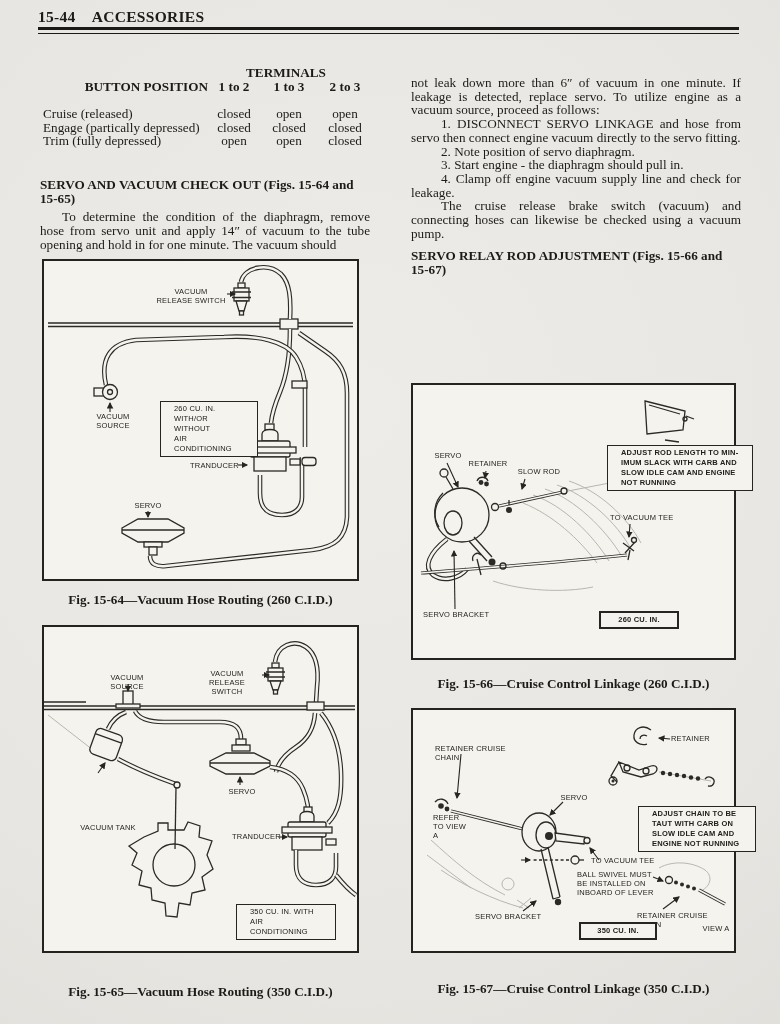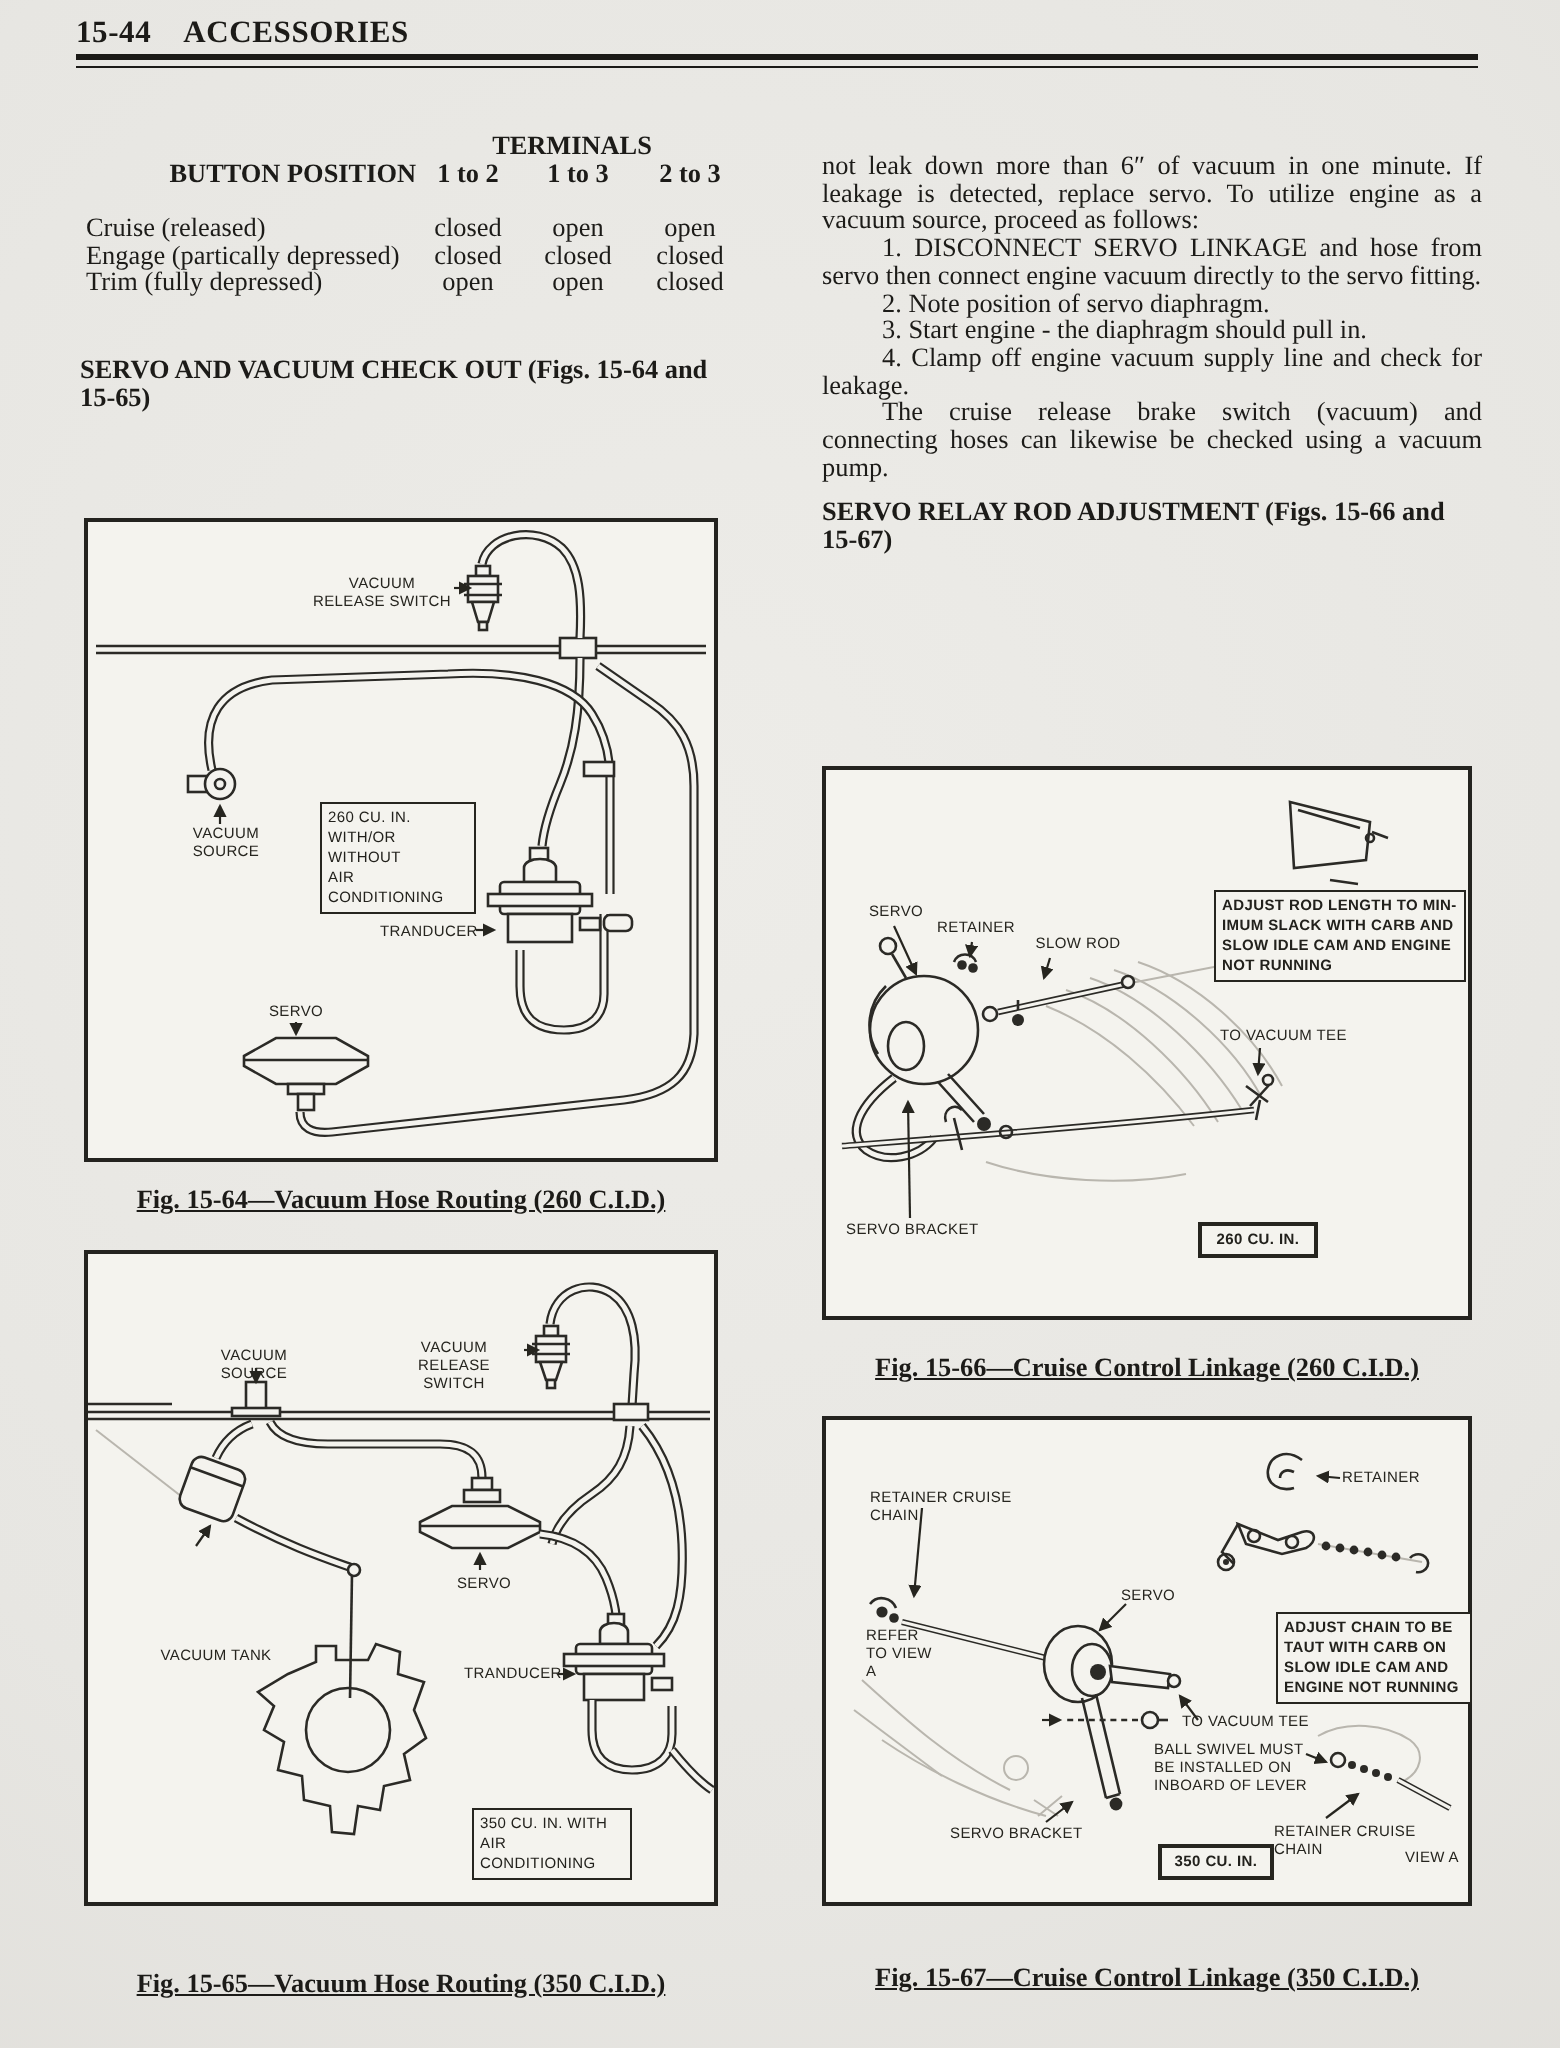--- a/index.html
+++ b/index.html
@@ -32,24 +32,24 @@
   .left-col{left:40px;top:178px;}
   .right-col{left:411px;top:76px;}
   
   .figbox{position:absolute;border:2px solid #24231f;background:#f4f3ee;box-sizing:border-box;}
   .figbox svg{position:absolute;left:0;top:0;}
   .fl{position:absolute;font-family:"Liberation Sans",sans-serif;font-size:7.5px;line-height:9px;
       letter-spacing:.2px;color:#26251f;text-align:center;}
   .fl.la{text-align:left;}
   .nb{position:absolute;border:1.4px solid #26251f;background:#f4f3ee;
       font-family:"Liberation Sans",sans-serif;font-size:7.5px;line-height:10px;
-      letter-spacing:.2px;padding:2px 3px;text-align:left;color:#22211c;}
+      letter-spacing:.2px;padding:2px 13px;text-align:left;color:#22211c;}
   .nb.bold{font-weight:bold;}
   .nb.heavy{border-width:2px;font-weight:bold;text-align:center;}
-  .figcap{position:absolute;font-weight:bold;font-size:13.2px;text-align:center;text-decoration:underline;}
+  .figcap{position:absolute;font-weight:bold;font-size:13.2px;text-align:center;}
   
   svg .ln{fill:none;stroke:#2b2a26;stroke-width:1.3;}
   svg .lnf{fill:#f4f3ee;stroke:#2b2a26;stroke-width:1.3;}
   svg .ho{fill:none;stroke:#2b2a26;stroke-width:4.6;}
   svg .hi{fill:none;stroke:#f4f3ee;stroke-width:2.4;}
   svg .ho2{fill:none;stroke:#2b2a26;stroke-width:3.2;}
   svg .hi2{fill:none;stroke:#f4f3ee;stroke-width:1.6;}
   svg .ft{fill:none;stroke:#b9b6ae;stroke-width:1;}
   svg .ar{stroke:#26251f;stroke-width:1.1;fill:none;}
   svg .dk{fill:#2b2a26;stroke:none;}
@@ -86,20 +86,21 @@
   <div class="trow">
     <span class="c0">Trim (fully depressed)</span>
     <span class="cv">open</span>
     <span class="cv">open</span>
     <span class="cv">closed</span>
   </div>
 </div>
 
 <div class="col left-col">
   <h3>SERVO AND VACUUM CHECK OUT (Figs. 15-64 and 15-65)</h3>
+  <p class="ind-sm">To determine the condition of the diaphragm, remove hose from servo unit and apply 14″ of vacuum to the tube opening and hold in for one minute. The vacuum should</p>
 </div>
 
 <div class="col right-col">
   <p>not leak down more than 6″ of vacuum in one minute. If leakage is detected, replace servo. To utilize engine as a vacuum source, proceed as follows:</p>
   <p class="ind">1. DISCONNECT SERVO LINKAGE and hose from servo then connect engine vacuum directly to the servo fitting.</p>
   <p class="ind">2. Note position of servo diaphragm.</p>
   <p class="ind">3. Start engine - the diaphragm should pull in.</p>
   <p class="ind">4. Clamp off engine vacuum supply line and check for leakage.</p>
   <p class="ind">The cruise release brake switch (vacuum) and connecting hoses can likewise be checked using a vacuum pump.</p>
   <h3 class="mt">SERVO RELAY ROD ADJUSTMENT (Figs. 15-66 and 15-67)</h3>

